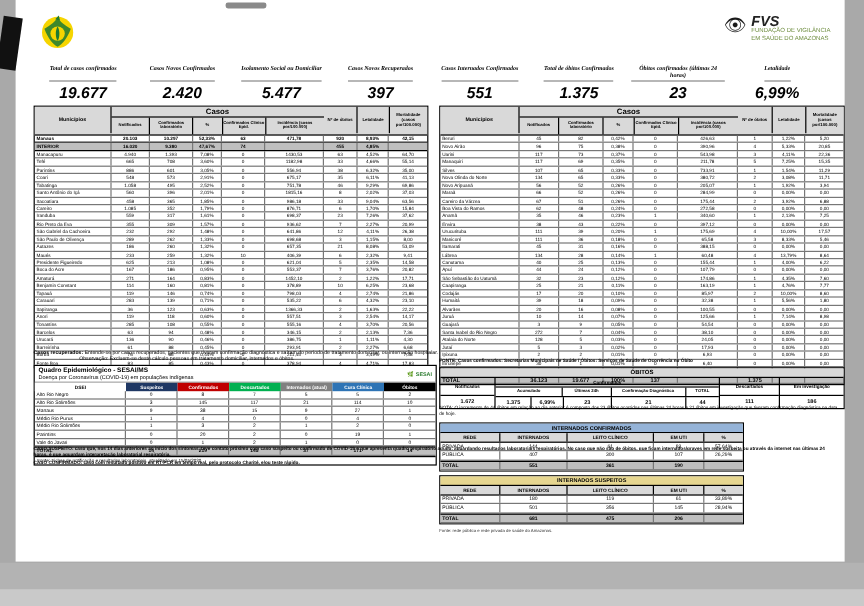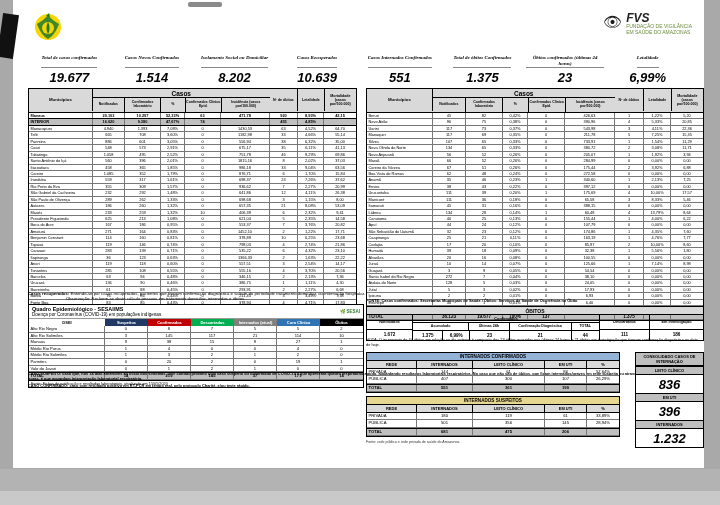--- a/index.html
+++ b/index.html
@@ -135,29 +135,29 @@
   </div>
 
 
   <div class="abs stats">
       <div class="stat">
         <div class="stat-label">Total de casos confirmados</div>
         <div class="stat-value">19.677</div>
       </div>
       <div class="stat">
         <div class="stat-label">Casos Novos Confirmados</div>
-        <div class="stat-value">1.514</div>
+        <div class="stat-value">2.420</div>
       </div>
       <div class="stat">
         <div class="stat-label">Isolamento Social ou Domiciliar</div>
-        <div class="stat-value">8.202</div>
+        <div class="stat-value">5.477</div>
       </div>
       <div class="stat">
-        <div class="stat-label">Casos Recuperados</div>
-        <div class="stat-value">10.639</div>
+        <div class="stat-label">Casos Novos Recuperados</div>
+        <div class="stat-value">397</div>
       </div>
       <div class="stat">
         <div class="stat-label">Casos Internados Confirmados</div>
         <div class="stat-value">551</div>
       </div>
       <div class="stat">
         <div class="stat-label">Total de óbitos Confirmados</div>
         <div class="stat-value">1.375</div>
       </div>
       <div class="stat">
@@ -1100,29 +1100,20 @@
           <div class="td tl" style="width: 50px;">TOTAL</div>
           <div class="td" style="width: 56px;">681</div>
           <div class="td" style="width: 72px;">475</div>
           <div class="td" style="width: 42px;">206</div>
           <div class="td" style="width: 32px; border-right: none;"></div>
         </div>
       </div>
   </div>
   <div class="abs it-fonte">Fonte: rede pública e rede privada de saúde do Amazonas.</div>
 
-  <div class="abs consol">
-    <div class="c-bar first">CONSOLIDADO CASOS DE INTERNAÇÃO</div>
-    <div class="c-bar">LEITO CLÍNICO</div>
-    <div class="c-big">836</div>
-    <div class="c-bar">EM UTI</div>
-    <div class="c-big">396</div>
-    <div class="c-bar">INTERNADOS</div>
-    <div class="c-big">1.232</div>
-  </div>
 
 </div>
 
 <div class="artifact-corner"></div>
 <div class="artifact-top"></div>
 <div class="edge-right"></div>
 <div class="edge-bottom"></div>
 <div class="edge-bottom2"></div>
 
 </body></html>

